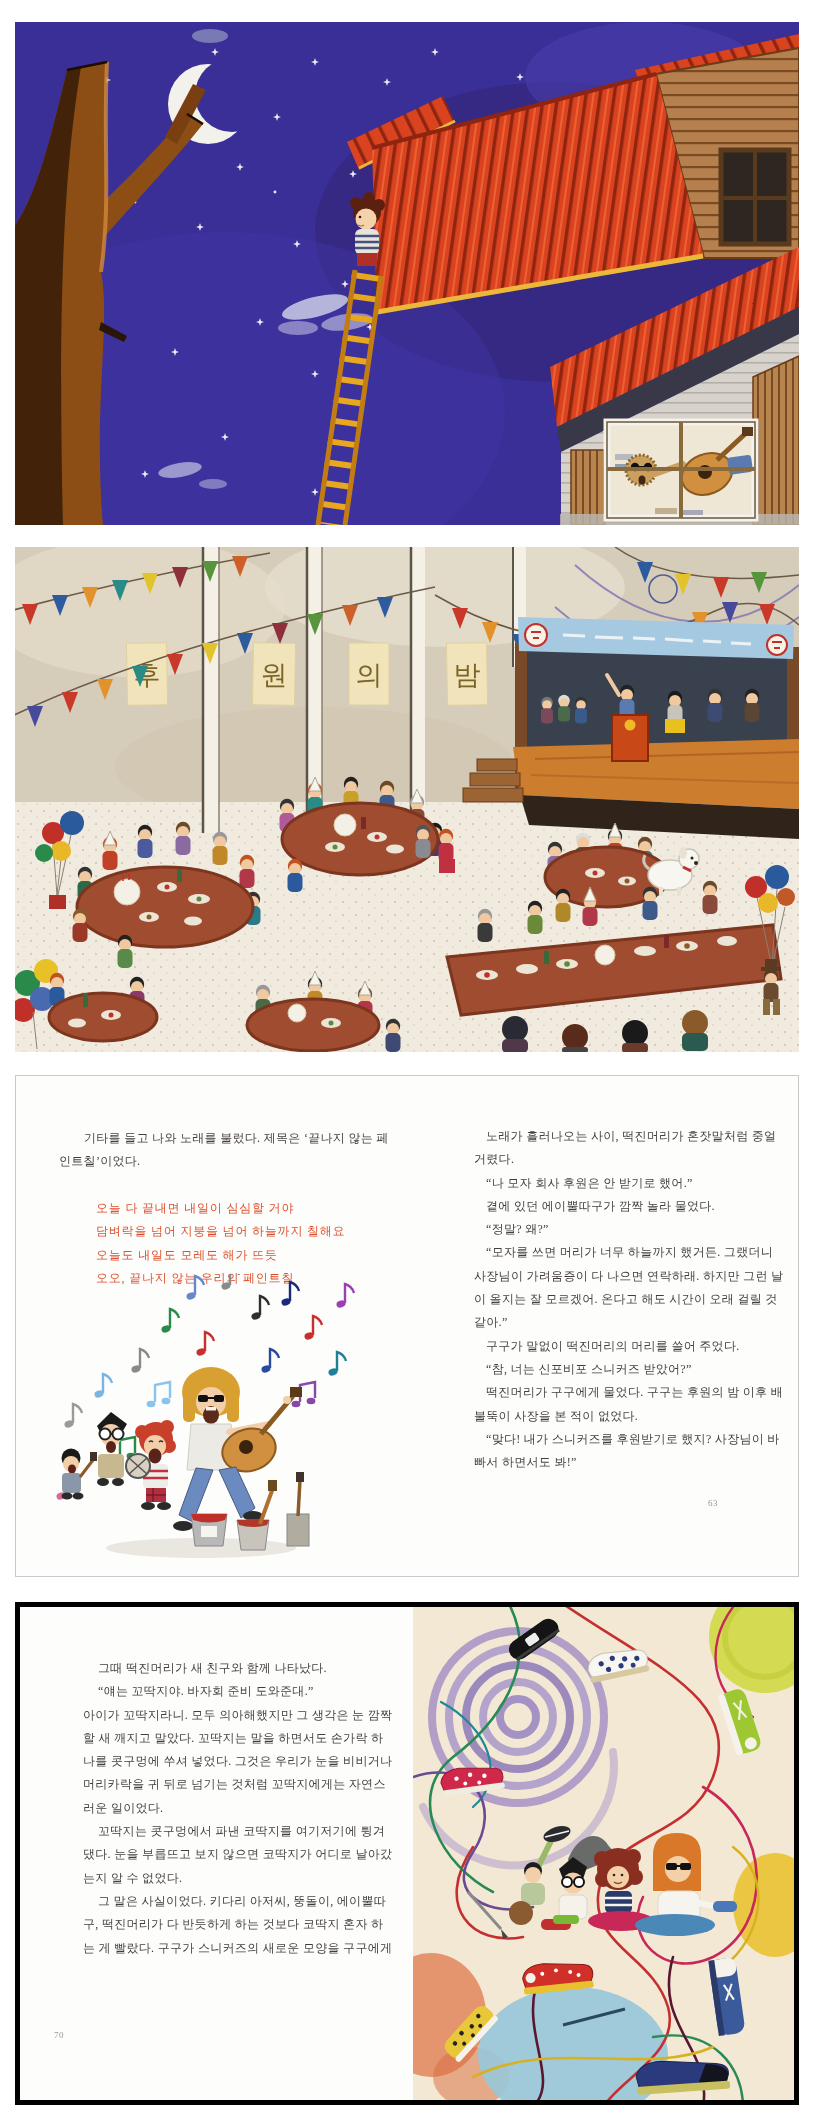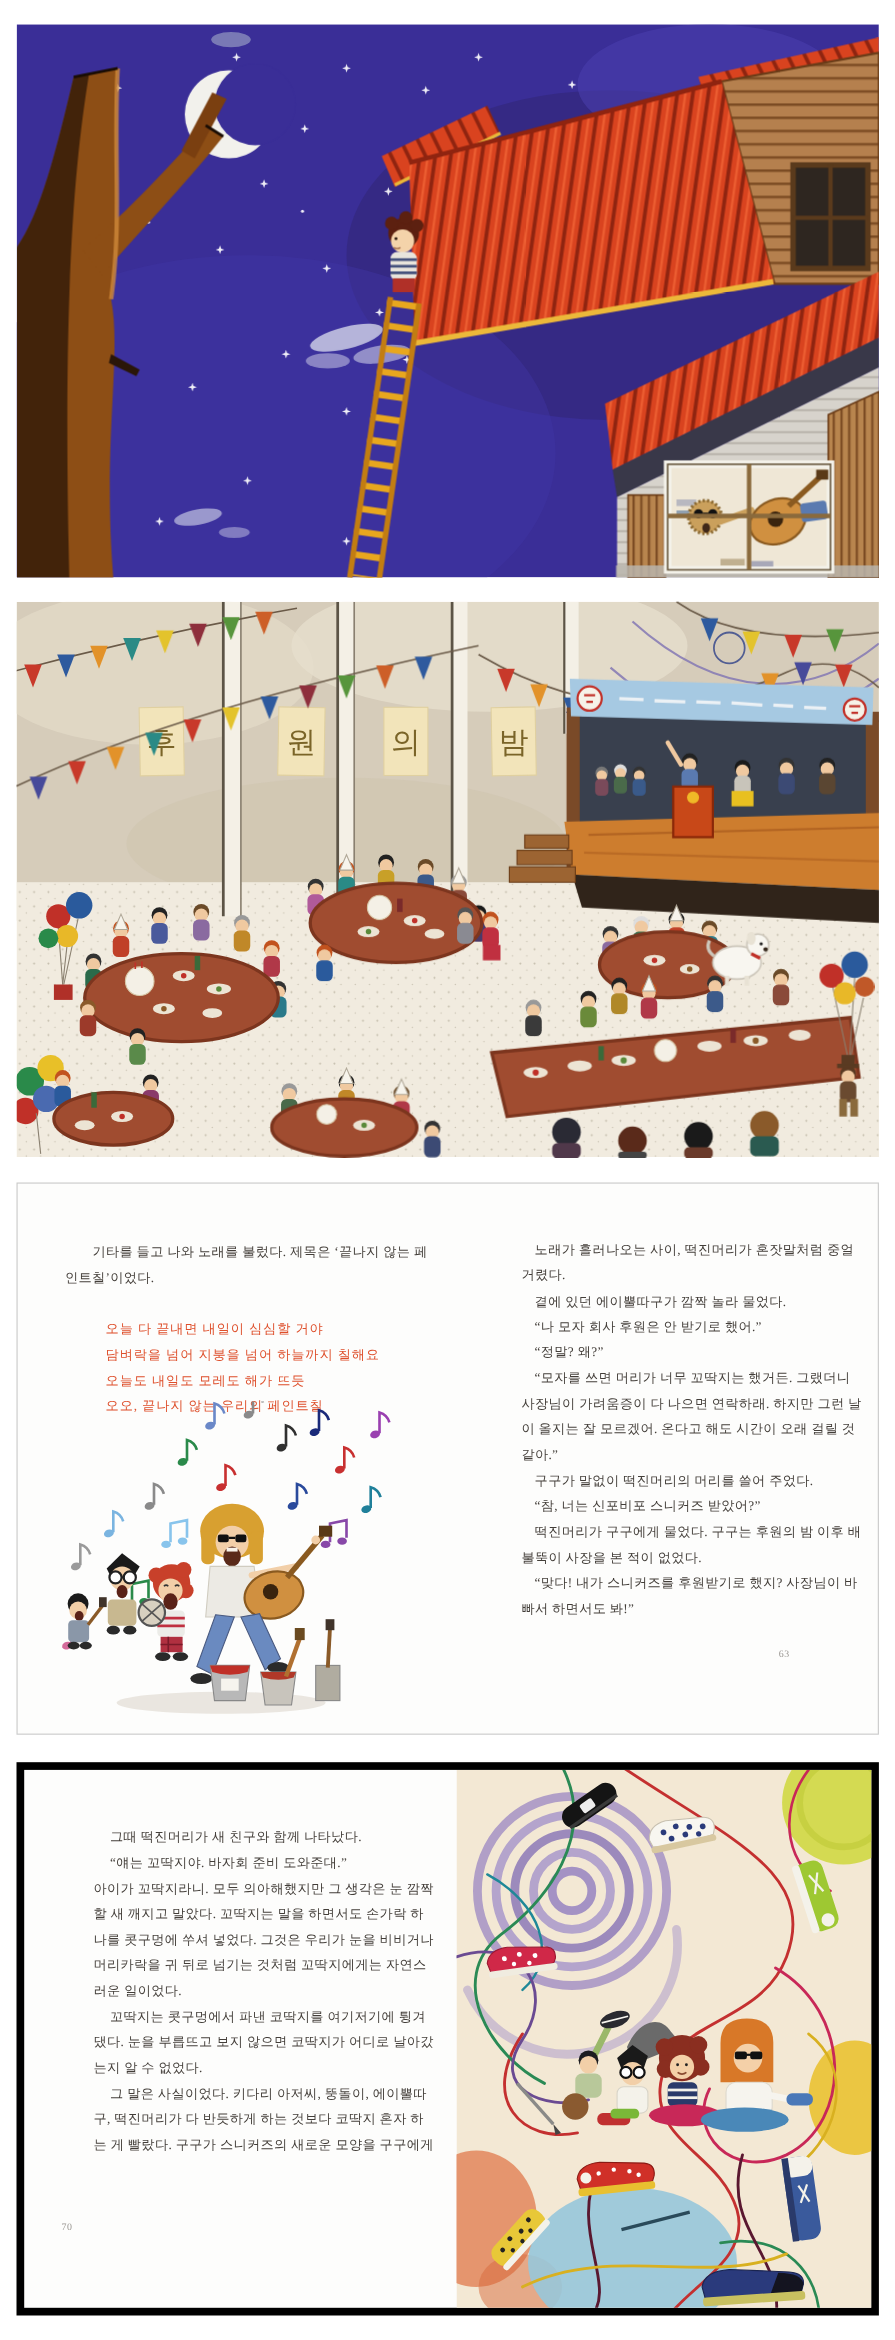--- a/index.html
+++ b/index.html
@@ -2,34 +2,34 @@
 <html><head>
 <meta charset="utf-8">
 <style>
   html,body{margin:0;padding:0;background:#ffffff;}
   .canvas{position:relative;width:814px;height:2127px;background:#fff;overflow:hidden;
           font-family:"Liberation Serif","DejaVu Serif",serif;}
   .panel{position:absolute;left:15px;width:784px;overflow:hidden;}
   #p1{top:22px;height:503px;}
   #p2{top:547px;height:505px;}
   #p3{top:1075px;height:502px;background:#fdfdfc;border:1px solid #c9c9c9;box-sizing:border-box;}
-  #p4{top:1602px;height:503px;background:#fdfdfc;border:7px solid #000000;box-sizing:border-box;}
+  #p4{top:1602px;height:503px;background:#fdfdfc;border:5px solid #000000;box-sizing:border-box;}
   .panel svg{display:block;}
   .txt{position:absolute;color:#433e39;font-size:12px;line-height:23.3px;letter-spacing:.3px;white-space:nowrap;}
   .txt div{height:23.3px;}
   .txt .in{padding-left:12px;}
   #p3-left-para{left:43px;top:50px;line-height:25px;}
   #p3-left-para .in{padding-left:25px;}
   #p3-lyrics{left:80px;top:120px;color:#de4f2b;font-size:12px;line-height:25px;letter-spacing:.8px;}
   #p3-right{left:458px;top:49px;}
   #p4-text{left:63px;top:50px;}
   #p4-text .in{padding-left:15px;}
   .pgnum{position:absolute;font-size:9px;color:#9a9792;letter-spacing:.5px;}
   #p3 .pgnum{left:692px;top:422px;}
-  #p4 .pgnum{left:34px;top:410px;}
+  #p4 .pgnum{left:34px;top:423px;}
   .band-svg{position:absolute;left:25px;top:198px;}
   .ill71{position:absolute;left:393px;top:0px;}
 </style>
 </head>
 <body>
 
 <div class="canvas">
 
   <div class="panel" id="p1">
     <svg width="784" height="503" viewBox="0 0 784 503">
@@ -605,24 +605,24 @@
         <rect x="227" y="206" width="9" height="11" fill="#6a4a20"></rect>
         <rect x="246" y="240" width="22" height="32" fill="#b0aca0" stroke="#888"></rect>
         <line x1="259" y1="206" x2="257" y2="242" stroke="#8a5a28" stroke-width="3.5"></line>
         <rect x="255" y="198" width="8" height="10" fill="#40342a"></rect>
       </g>
     </svg>
 
     <div class="txt" id="p3-right">
       <div class="in">노래가 흘러나오는 사이, 떡진머리가 혼잣말처럼 중얼</div>
       <div>거렸다.</div>
+      <div class="in">“나 모자 회사 후원은 안 받기로 했어.”</div>
       <div class="in">곁에 있던 에이뿔따구가 깜짝 놀라 물었다.</div>
-      <div class="in">“나 모자 회사 후원은 안 받기로 했어.”</div>
       <div class="in">“정말? 왜?”</div>
-      <div class="in">“모자를 쓰면 머리가 너무 꼬딱지는 했거든. 그랬더니</div>
+      <div class="in">“모자를 쓰면 머리가 너무 하늘까지 했거든. 그랬더니</div>
       <div>사장님이 가려움증이 다 나으면 연락하래. 하지만 그런 날</div>
       <div>이 올지는 잘 모르겠어. 온다고 해도 시간이 오래 걸릴 것</div>
       <div>같아.”</div>
       <div class="in">구구가 말없이 떡진머리의 머리를 쓸어 주었다.</div>
       <div class="in">“참, 너는 신포비포 스니커즈 받았어?”</div>
       <div class="in">떡진머리가 구구에게 물었다. 구구는 후원의 밤 이후 배</div>
       <div>불뚝이 사장을 본 적이 없었다.</div>
       <div class="in">“맞다! 내가 스니커즈를 후원받기로 했지? 사장님이 바</div>
       <div>빠서 하면서도 봐!”</div>
     </div>

